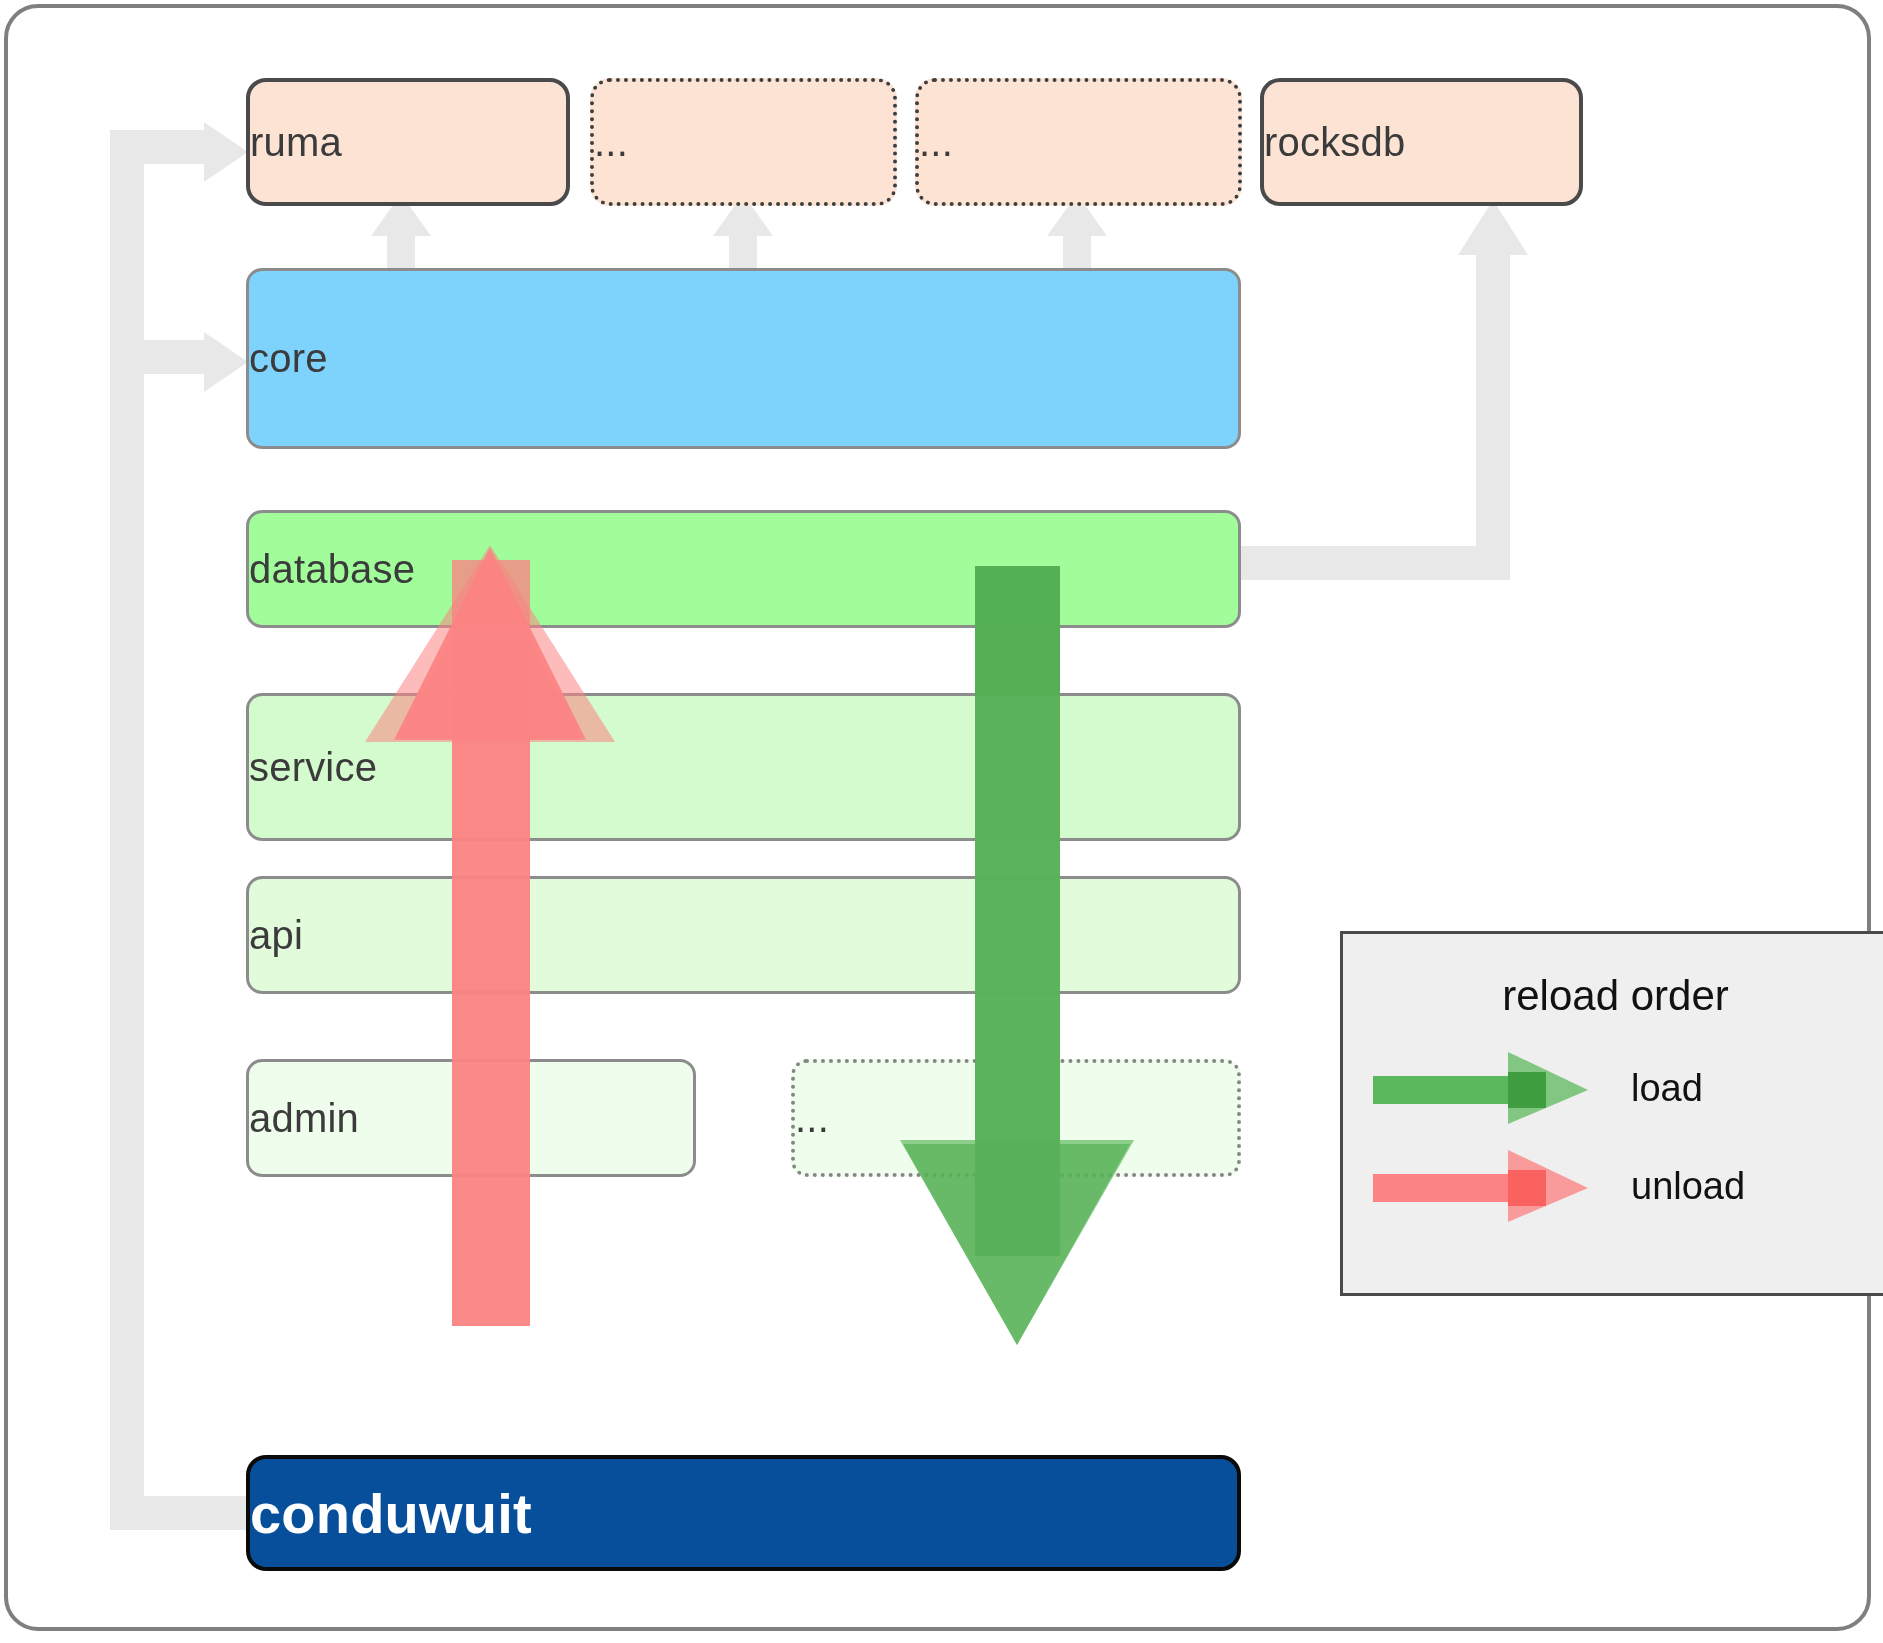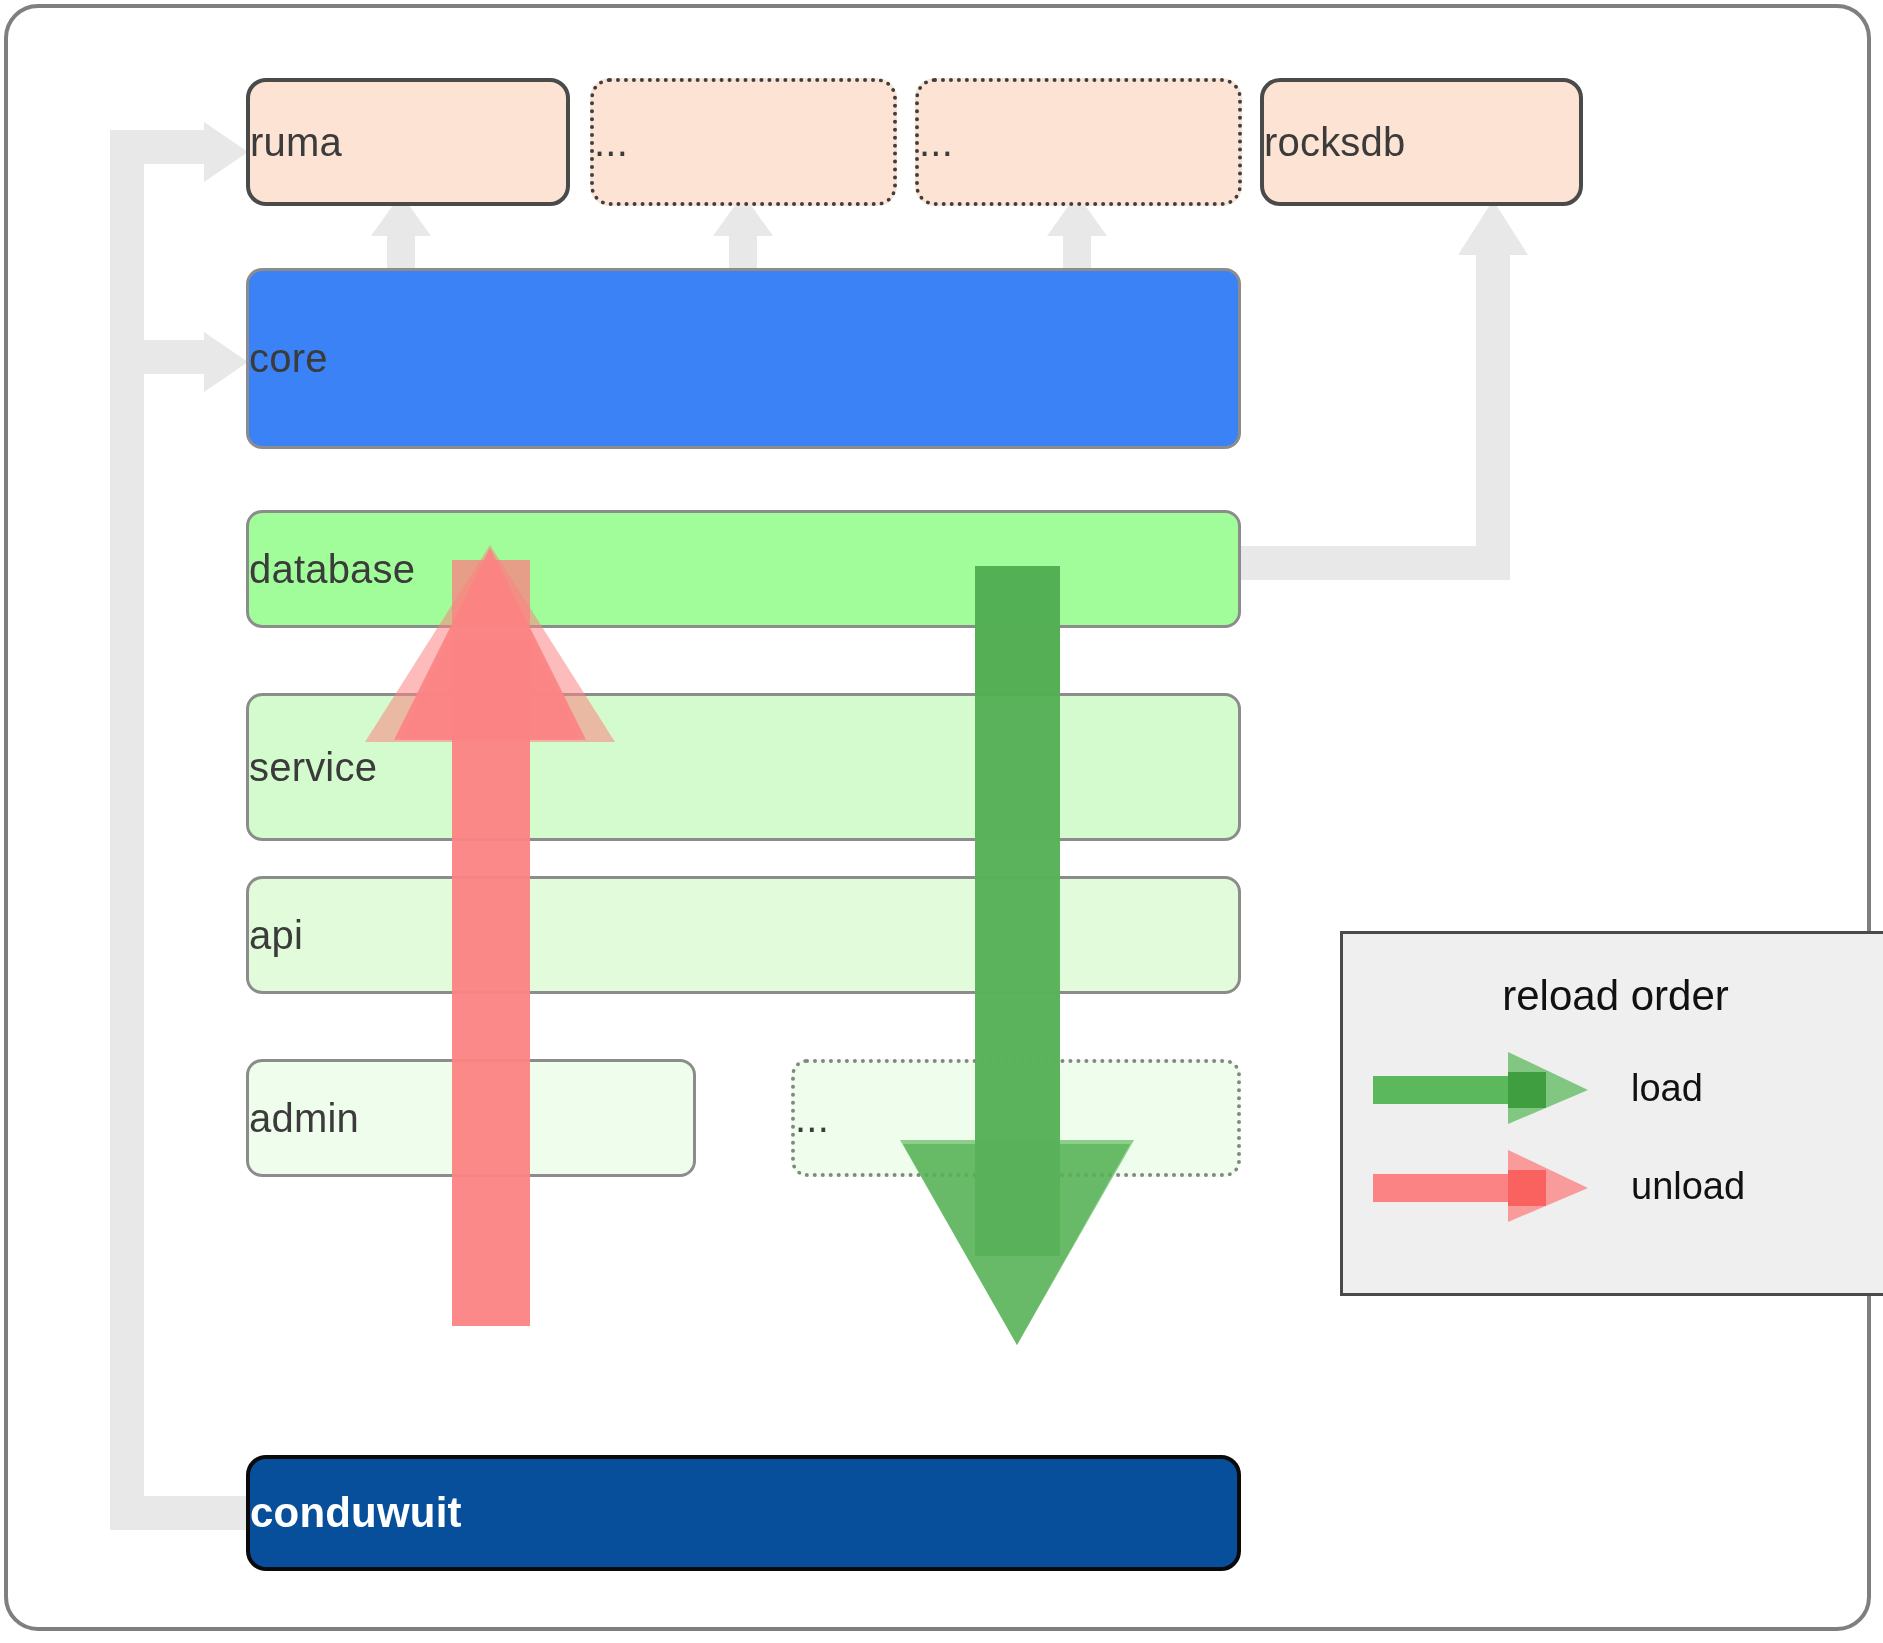--- a/index.html
+++ b/index.html
@@ -53,21 +53,21 @@
     height: 128px;
   }
   .dep.dashed {
     border-style: dotted;
     border-width: 4px;
     border-color: #3f3f3f;
   }
 
   
   .core {
-    background: #3b82f6;
+    background: #7dd3fc;
     border: 3px solid #8c8c8c;
     border-radius: 16px;
   }
 
   
   .lyr {
     border: 3px solid #8c8c8c;
     border-radius: 16px;
   }
   .lyr-db     { background: #a1fd9a; }
@@ -77,21 +77,21 @@
   .lyr-dots   { background: #effdec; border-style: dotted; border-width: 4px; border-color: #858585; }
   .lyr-router { background: #ffffff; }
 
   
   .conduwuit {
     background: #084f9b;
     border: 4px solid #0a0a0a;
     border-radius: 20px;
     color: #ffffff;
     font-weight: 700;
-    font-size: 42px;
+    font-size: 56px;
   }
 
   
   #legend {
     position: absolute;
     background: #efefef;
     border: 3px solid #4a4a4a;
     box-sizing: border-box;
   }
   #legend-title {

